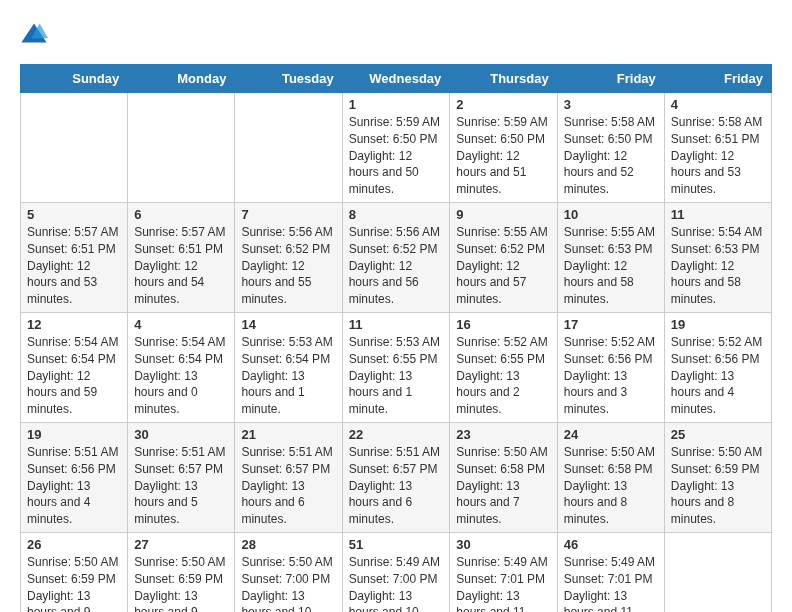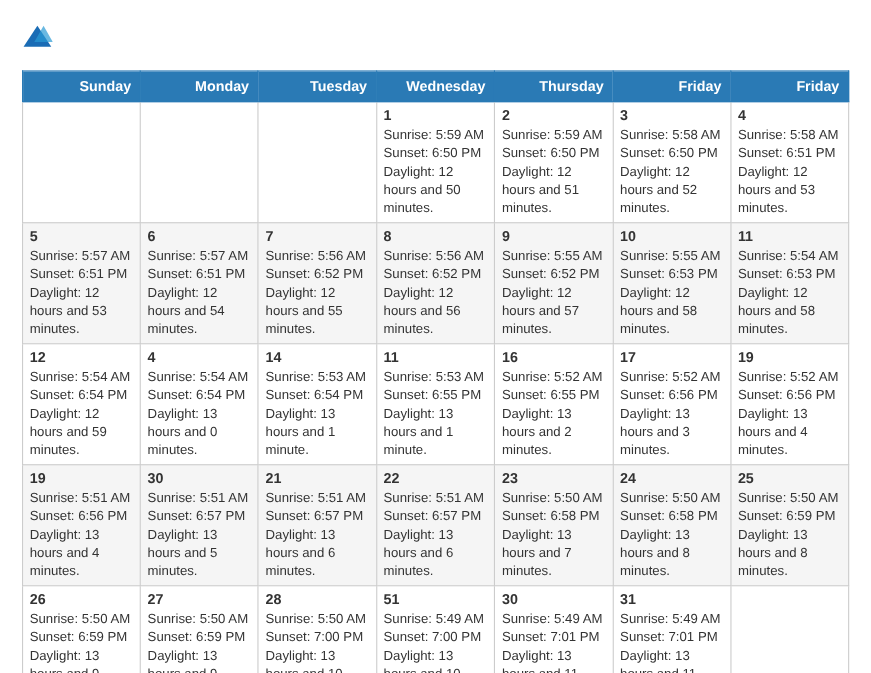--- a/index.html
+++ b/index.html
@@ -245,19 +245,19 @@
         </td>
         <td>
           <div class="day-number">51</div>
           <div class="day-info">Sunrise: 5:49 AM<br>Sunset: 7:00 PM<br>Daylight: 13 hours and 10 minutes.</div>
         </td>
         <td>
           <div class="day-number">30</div>
           <div class="day-info">Sunrise: 5:49 AM<br>Sunset: 7:01 PM<br>Daylight: 13 hours and 11 minutes.</div>
         </td>
         <td>
-          <div class="day-number">31</div>
+          <div class="day-number">46</div>
           <div class="day-info">Sunrise: 5:49 AM<br>Sunset: 7:01 PM<br>Daylight: 13 hours and 11 minutes.</div>
         </td>
         <td class="empty-cell"></td>
       </tr>
     </tbody>
 </table>
 
 </body></html>

